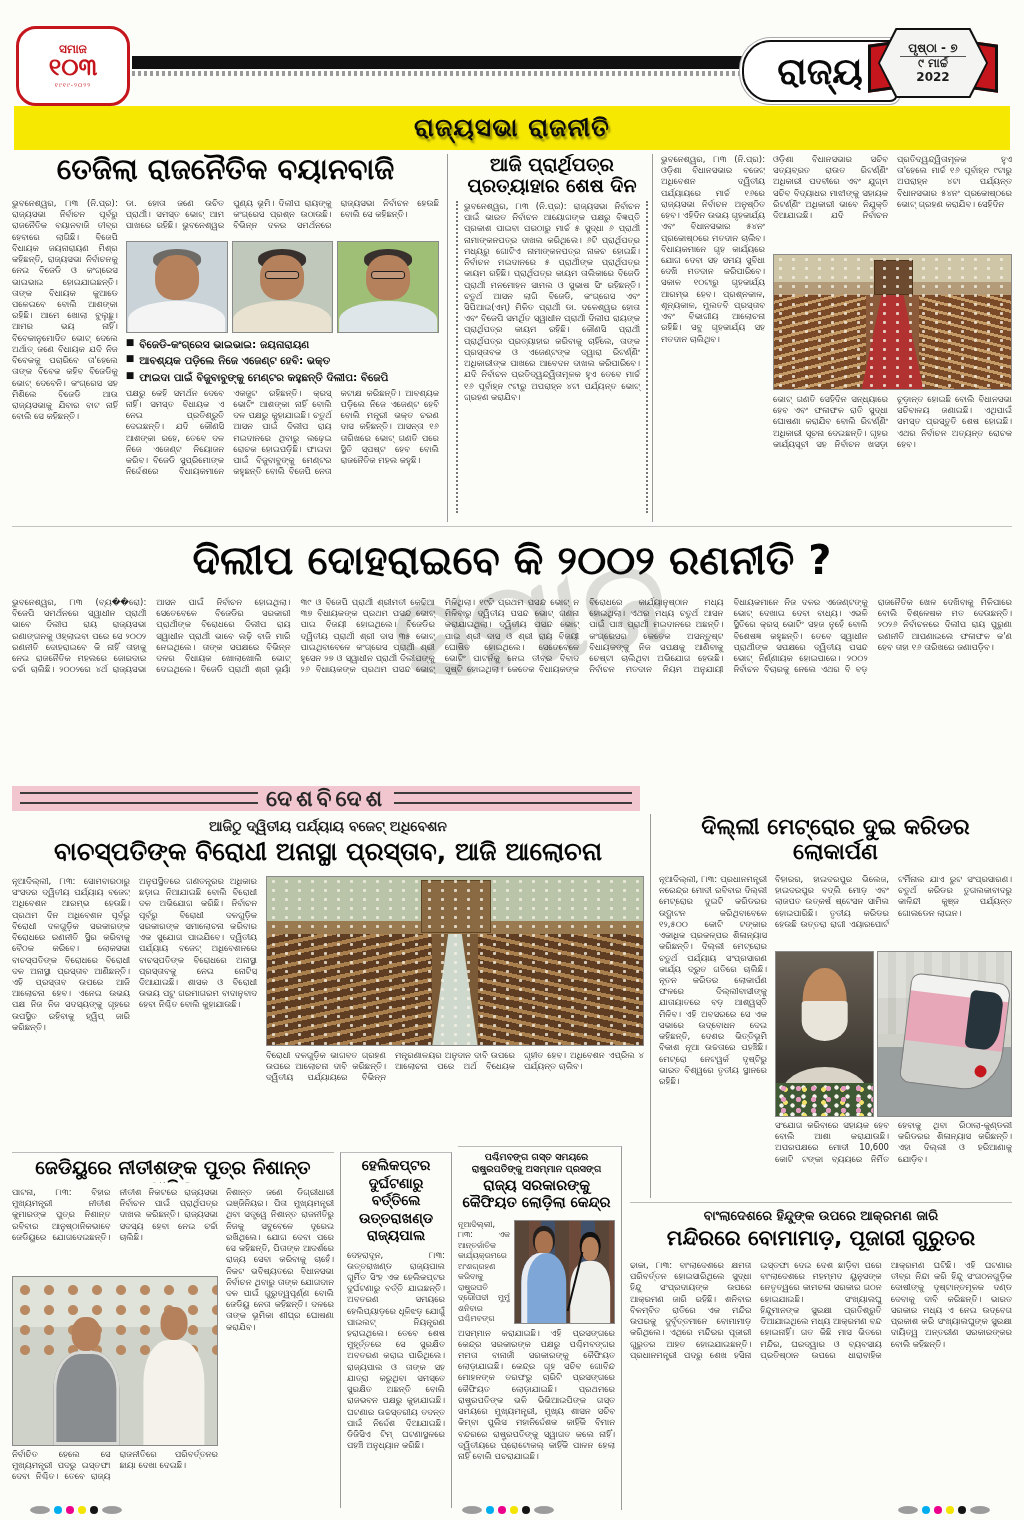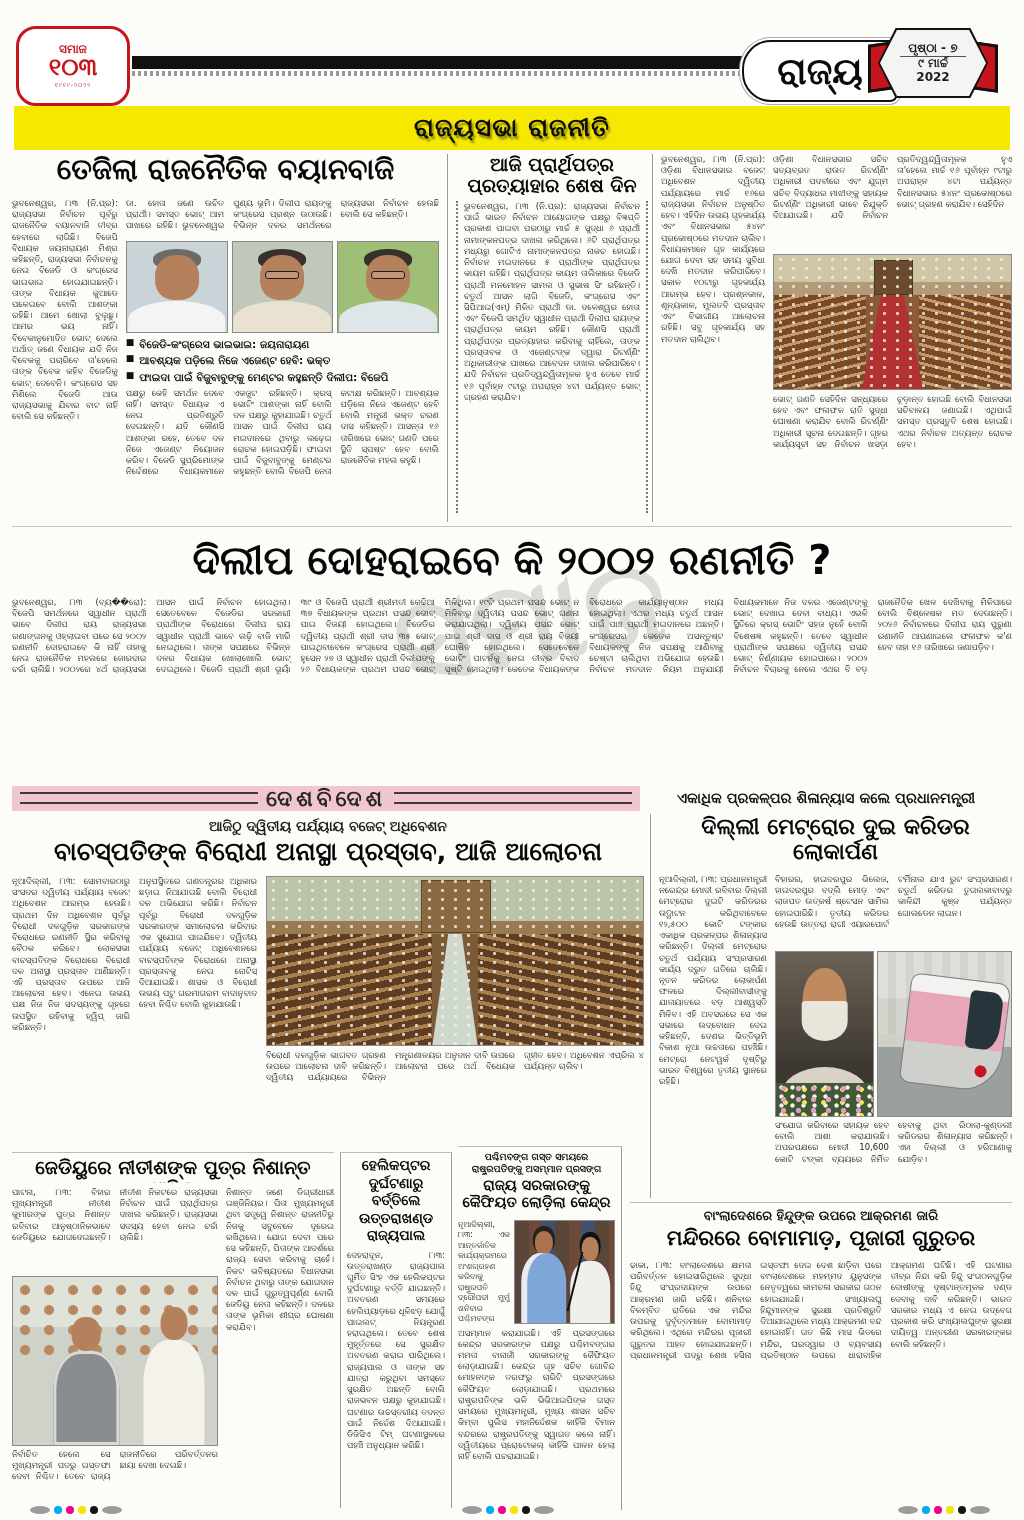--- a/index.html
+++ b/index.html
@@ -252,23 +252,20 @@
     <div class="bodytxt c7" style="height:188px;">ଭୁବନେଶ୍ୱର, ୮ା୩ (ବ୍ୟ��ରୋ): ବିଜେପି ସମର୍ଥନରେ ସ୍ୱାଧୀନ ପ୍ରାର୍ଥୀ ଭାବେ ଦିଲୀପ ରାୟ ରାଜ୍ୟସଭା ରଣାଙ୍ଗନକୁ ଓହ୍ଲାଇବା ପରେ ସେ ୨୦୦୨ ରଣନୀତି ଦୋହରାଇବେ କି ନାହିଁ ତାହାକୁ ନେଇ ରାଜନୈତିକ ମହଲରେ ଜୋରଦାର ଚର୍ଚ୍ଚା ଚାଲିଛି। ୨୦୦୨ରେ ୪ର୍ଥ ରାଜ୍ୟସଭା ଆସନ ପାଇଁ ନିର୍ବାଚନ ହୋଇଥିଲା। ସେତେବେଳେ ବିଜେଡିର ସରକାରୀ ପ୍ରାର୍ଥୀଙ୍କ ବିରୋଧରେ ଦିଲୀପ ରାୟ ସ୍ୱାଧୀନ ପ୍ରାର୍ଥୀ ଭାବେ ଲଢ଼ି ବାଜି ମାରି ନେଇଥିଲେ। ତାଙ୍କ ସପକ୍ଷରେ ବିଭିନ୍ନ ଦଳର ବିଧାୟକ ଖୋଲାଖୋଲି ଭୋଟ୍ ଦେଇଥିଲେ। ବିଜେଡି ପ୍ରାର୍ଥୀ ଶ୍ରୀ ଭୂୟାଁ ୩୯ ଓ ବିଜେପି ପ୍ରାର୍ଥୀ ଶ୍ରୀମତୀ କେଢିଆ ୩୭ ବିଧାୟକଙ୍କ ପ୍ରଥମ ପସନ୍ଦ ଭୋଟ୍ ପାଇ ବିଜୟୀ ହୋଇଥିଲେ। ବିଜେଡିର ଦ୍ୱିତୀୟ ପ୍ରାର୍ଥୀ ଶ୍ରୀ ଦାସ ୩୫ ଭୋଟ୍ ପାଇଥିବାବେଳେ କଂଗ୍ରେସ ପ୍ରାର୍ଥୀ ଶ୍ରୀ ହୁସେନ ୨୭ ଓ ସ୍ୱାଧୀନ ପ୍ରାର୍ଥୀ ଦିଲୀପଙ୍କୁ ୨୬ ବିଧାୟକଙ୍କ ପ୍ରଥମ ପସନ୍ଦ ଭୋଟ୍ ମିଳିଥିଲା। ୧୯ଟି ପ୍ରଥମ ପସନ୍ଦ ଭୋଟ୍ ନ ମିଳିବାରୁ ଦ୍ୱିତୀୟ ପସନ୍ଦ ଭୋଟ୍ ଗଣନା କରାଯାଇଥିଲା। ଦ୍ୱିତୀୟ ପସନ୍ଦ ଭୋଟ୍ ପାଇ ଶ୍ରୀ ଦାସ ଓ ଶ୍ରୀ ରାୟ ବିଜୟୀ ଘୋଷିତ ହୋଇଥିଲେ। ସେତେବେଳେ ଭୋଟିଂ ପାଟର୍ନକୁ ନେଇ ତୀବ୍ର ବିବାଦ ସୃଷ୍ଟି ହୋଇଥିଲା। କେତେକ ବିଧାୟକଙ୍କ ବିରୋଧରେ କାର୍ଯ୍ୟାନୁଷ୍ଠାନ ମଧ୍ୟ ହୋଇଥିଲା। ଏଥର ମଧ୍ୟ ଚତୁର୍ଥ ଆସନ ପାଇଁ ପାଞ୍ଚ ପ୍ରାର୍ଥୀ ମଇଦାନରେ ଅଛନ୍ତି। କଂଗ୍ରେସର କେତେକ ଅସନ୍ତୁଷ୍ଟ ବିଧାୟକଙ୍କୁ ନିଜ ସପକ୍ଷକୁ ଆଣିବାକୁ ଚେଷ୍ଟା ଚାଲିଥିବା ଅଭିଯୋଗ ହେଉଛି। ନିର୍ବାଚନ ମତଦାନ ନିୟମ ଅନୁଯାୟୀ ବିଧାୟକମାନେ ନିଜ ଦଳର ଏଜେଣ୍ଟଙ୍କୁ ଭୋଟ୍ ଦେଖାଇ ଦେବା ବାଧ୍ୟ। ଏଭଳି ସ୍ଥିତିରେ କ୍ରସ୍ ଭୋଟିଂ ସହଜ ନୁହେଁ ବୋଲି ବିଶେଷଜ୍ଞ କହୁଛନ୍ତି। ତେବେ ସ୍ୱାଧୀନ ପ୍ରାର୍ଥୀଙ୍କ ସପକ୍ଷରେ ଦ୍ୱିତୀୟ ପସନ୍ଦ ଭୋଟ୍ ନିର୍ଣ୍ଣାୟକ ହୋଇପାରେ। ୨୦୦୨ ନିର୍ବାଚନ ବିଚାରକୁ ନେଲେ ଏଥର ବି ବଡ଼ ରାଜନୈତିକ ଖେଳ ଦେଖିବାକୁ ମିଳିପାରେ ବୋଲି ବିଶ୍ଳେଷକ ମତ ଦେଉଛନ୍ତି। ୨୦୨୬ ନିର୍ବାଚନରେ ଦିଲୀପ ରାୟ ପୁରୁଣା ରଣନୀତି ଆପଣାଇଲେ ଫଳାଫଳ କ'ଣ ହେବ ତାହା ୧୬ ତାରିଖରେ ଜଣାପଡ଼ିବ।</div>
   </div>
   <div class="abs" id="wmark">ସମାଜ</div>
 
   <div class="abs" id="deshrow">
     <div id="desh-left">
       <div class="dbl"></div>
       <span id="desh-label">ଦେଶବିଦେଶ</span>
       <div class="dbl"></div>
     </div>
-    <div id="desh-right">
-      <span class="kick">ଏକାଧିକ ପ୍ରକଳ୍ପର ଶିଳାନ୍ୟାସ କଲେ ପ୍ରଧାନମନ୍ତ୍ରୀ</span>
-    </div>
   </div>
 
   <div class="abs" id="budget">
     <div class="sub">ଆଜିଠୁ ଦ୍ୱିତୀୟ ପର୍ଯ୍ୟାୟ ବଜେଟ୍ ଅଧିବେଶନ</div>
     <div class="hl">ବାଚସ୍ପତିଙ୍କ ବିରୋଧୀ ଅନାସ୍ଥା ପ୍ରସ୍ତାବ, ଆଜି ଆଲୋଚନା</div>
     <div class="row" style="height:246px;gap:9px;">
       <div class="bodytxt" style="width:118px;height:246px;">ନୂଆଦିଲ୍ଲୀ, ୮ା୩: ସୋମବାରଠାରୁ ସଂସଦର ଦ୍ୱିତୀୟ ପର୍ଯ୍ୟାୟ ବଜେଟ୍ ଅଧିବେଶନ ଆରମ୍ଭ ହେଉଛି। ପ୍ରଥମ ଦିନ ଅଧିବେଶନ ପୂର୍ବରୁ ବିରୋଧୀ ଦଳଗୁଡ଼ିକ ସରକାରଙ୍କ ବିରୋଧରେ ରଣନୀତି ସ୍ଥିର କରିବାକୁ ବୈଠକ କରିବେ। ଲୋକସଭା ବାଚସ୍ପତିଙ୍କ ବିରୋଧରେ ବିରୋଧୀ ଦଳ ଅନାସ୍ଥା ପ୍ରସ୍ତାବ ଆଣିଛନ୍ତି। ଏହି ପ୍ରସ୍ତାବ ଉପରେ ଆଜି ଆଲୋଚନା ହେବ। ଏନେଇ ଉଭୟ ପକ୍ଷ ନିଜ ନିଜ ସଦସ୍ୟଙ୍କୁ ଗୃହରେ ଉପସ୍ଥିତ ରହିବାକୁ ହ୍ୱିପ୍ ଜାରି କରିଛନ୍ତି।</div>
       <div class="bodytxt" style="width:118px;height:246px;">ଅନୁପସ୍ଥିତରେ ଗଣତନ୍ତ୍ରର ଅଧିକାର ଛଡ଼ାଇ ନିଆଯାଇଛି ବୋଲି ବିରୋଧୀ ଦଳ ଅଭିଯୋଗ କରିଛି। ନିର୍ବାଚନ ପୂର୍ବରୁ ବିରୋଧୀ ଦଳଗୁଡ଼ିକ ସରକାରଙ୍କ ସମାଲୋଚନା କରିବାର ଏକ ସୁଯୋଗ ପାଇଯିବେ। ଦ୍ୱିତୀୟ ପର୍ଯ୍ୟାୟ ବଜେଟ୍ ଅଧିବେଶନରେ ବାଚସ୍ପତିଙ୍କ ବିରୋଧରେ ଅନାସ୍ଥା ପ୍ରସ୍ତାବକୁ ନେଇ ନୋଟିସ୍ ଦିଆଯାଇଛି। ଶାସକ ଓ ବିରୋଧୀ ଉଭୟ ପଟୁ ଗରମାଗରମ ବାଦାନୁବାଦ ହେବା ନିଶ୍ଚିତ ବୋଲି କୁହାଯାଉଛି।</div>
       <div class="col" style="flex:1;">
         <div class="ph ph-loksabha" style="height:168px;">

